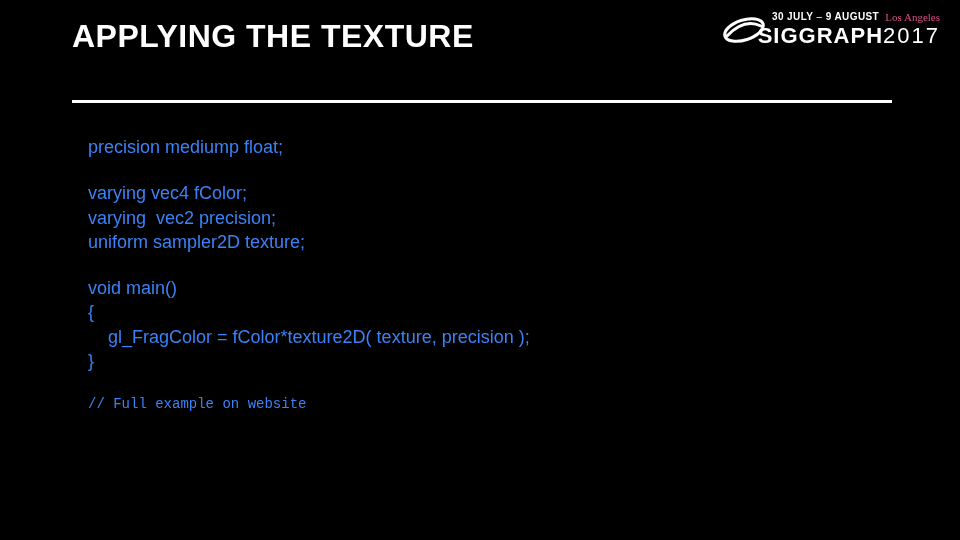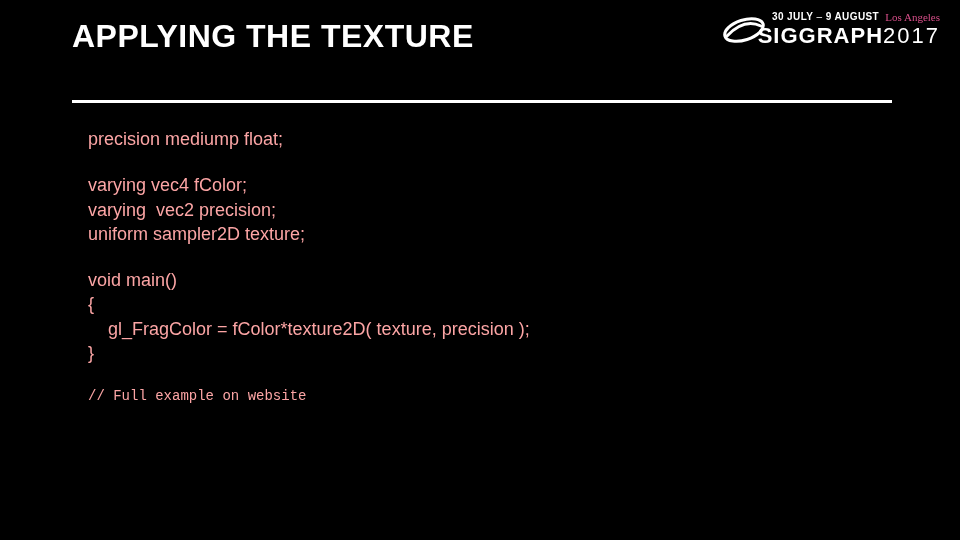--- a/index.html
+++ b/index.html
@@ -30,23 +30,23 @@
   .title-underline {
     position: absolute;
     top: 100px;
     left: 72px;
     width: 820px;
     height: 3px;
     background: #fff;
   }
   .code-block {
     position: absolute;
-    top: 127px;
+    top: 135px;
     left: 88px;
-    color: #fca5a5;
+    color: #3b82f6;
     font-size: 18px;
     line-height: 1.35;
   }
   .code-line {
     white-space: pre;
     font-family: Arial, Helvetica, sans-serif;
   }
   .code-mono {
     font-family: "Courier New", Courier, monospace;
     font-size: 14px;

